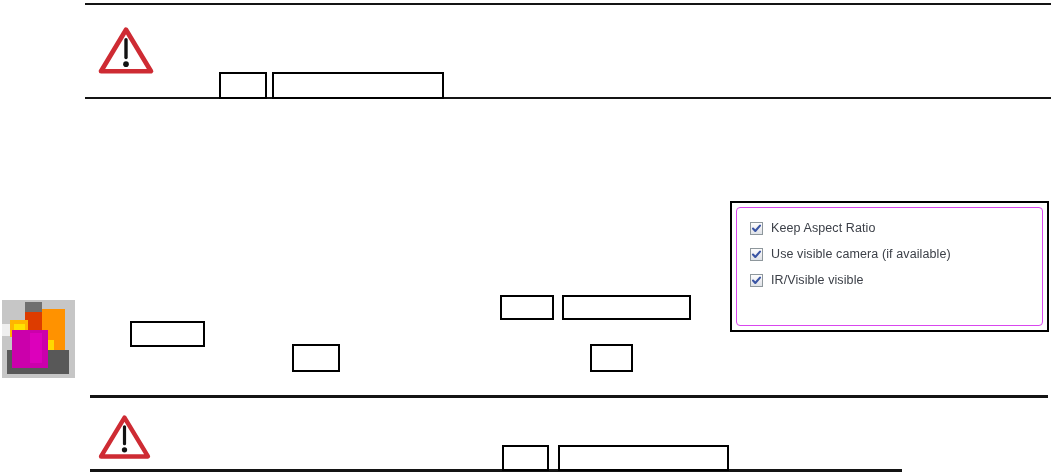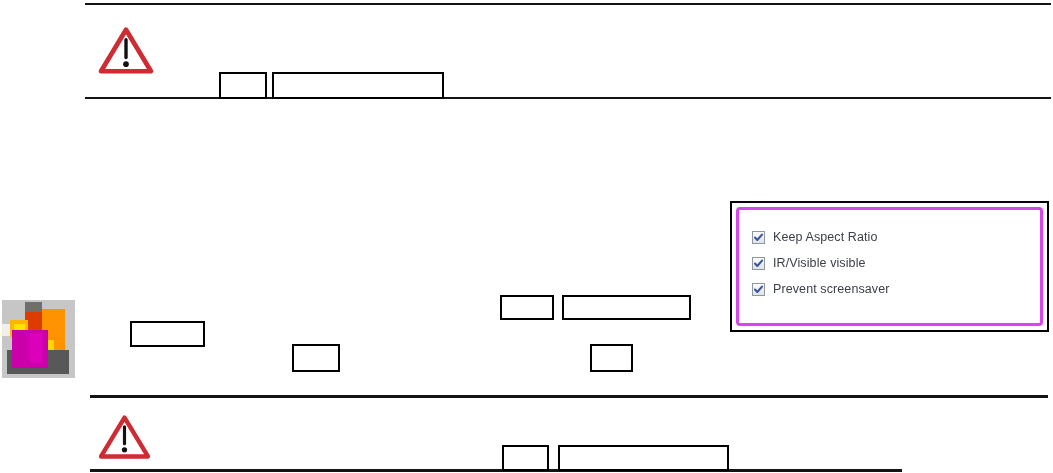--- a/index.html
+++ b/index.html
@@ -37,22 +37,22 @@
   
   .thermal{position:absolute;left:2px;top:300px;width:73px;height:78px;}
   .thermal svg{width:100%;height:100%;display:block;}
 
   
   .panel{
     position:absolute;left:730px;top:201px;width:319px;height:131px;
     background:#ffffff;border:2px solid #000000;box-sizing:border-box;
   }
   .panel-inner{
-    position:absolute;inset:4px;border:3px solid #d946ef;border-radius:4px;
-    padding:14px 0 0 13px;box-sizing:border-box;background:#ffffff;
+    position:absolute;inset:4px;border:1px solid #d946ef;border-radius:4px;
+    padding:7px 0 0 13px;box-sizing:border-box;background:#ffffff;
   }
   .cb-row{display:flex;align-items:center;height:26px;gap:8px;}
   .cb-box{
     width:13px;height:13px;box-sizing:border-box;
     border:1px solid #8e979c;
     background:linear-gradient(180deg,#fdfdfd 0%,#ececf0 60%,#dfe3e8 100%);
     display:flex;align-items:center;justify-content:center;flex:0 0 auto;
   }
   .cb-box .check{display:none;width:11px;height:11px;}
   .cb-box.checked .check{display:block;}
@@ -110,38 +110,38 @@
 
       <div class="cb-row">
         <span class="cb-box checked">
           <svg class="check" viewBox="0 0 11 11">
             <path d="M2 5.6 L4.3 8 L9 2.6" fill="none" stroke="#3a55a4" stroke-width="2.1" stroke-linecap="round" stroke-linejoin="round"></path>
           </svg>
         </span>
         <span class="cb-label">Keep Aspect Ratio</span>
       </div>
 
+      <div class="cb-row">
+        <span class="cb-box checked">
+          <svg class="check" viewBox="0 0 11 11">
+            <path d="M2 5.6 L4.3 8 L9 2.6" fill="none" stroke="#3a55a4" stroke-width="2.1" stroke-linecap="round" stroke-linejoin="round"></path>
+          </svg>
+        </span>
+        <span class="cb-label">Use visible camera (if available)</span>
+      </div>
 
       <div class="cb-row">
         <span class="cb-box checked">
           <svg class="check" viewBox="0 0 11 11">
             <path d="M2 5.6 L4.3 8 L9 2.6" fill="none" stroke="#3a55a4" stroke-width="2.1" stroke-linecap="round" stroke-linejoin="round"></path>
           </svg>
         </span>
         <span class="cb-label">IR/Visible visible</span>
       </div>
 
-      <div class="cb-row">
-        <span class="cb-box checked">
-          <svg class="check" viewBox="0 0 11 11">
-            <path d="M2 5.6 L4.3 8 L9 2.6" fill="none" stroke="#3a55a4" stroke-width="2.1" stroke-linecap="round" stroke-linejoin="round"></path>
-          </svg>
-        </span>
-        <span class="cb-label">Prevent screensaver</span>
-      </div>
 
     </div>
   </div>
 
   <div class="warn warn-bottom">
     <svg viewBox="0 0 60 52">
       <path d="M30 4 L56.5 48 L3.5 48 Z" fill="#ffffff" stroke="#ce2b33" stroke-width="5" stroke-linejoin="round"></path>
       <path d="M30 14.5 L30 33.5" stroke="#121212" stroke-width="3.6" stroke-linecap="round"></path>
       <circle cx="30" cy="40.5" r="3" fill="#121212"></circle>
     </svg>

